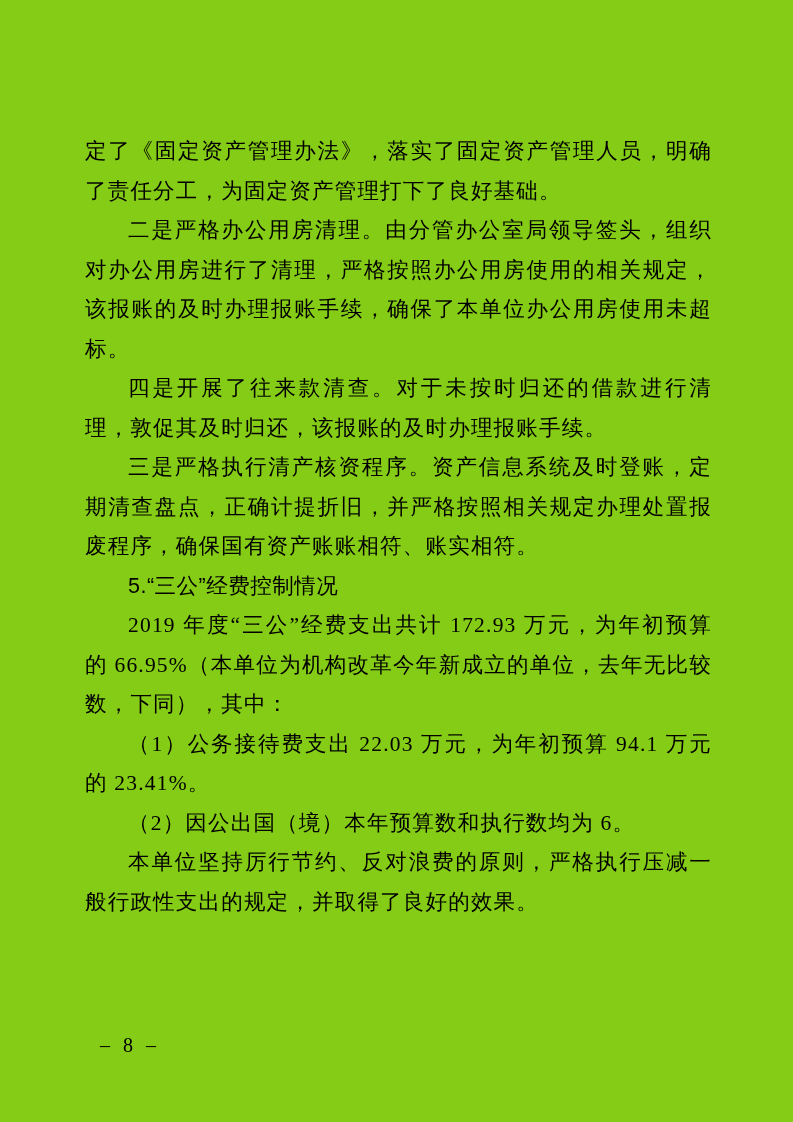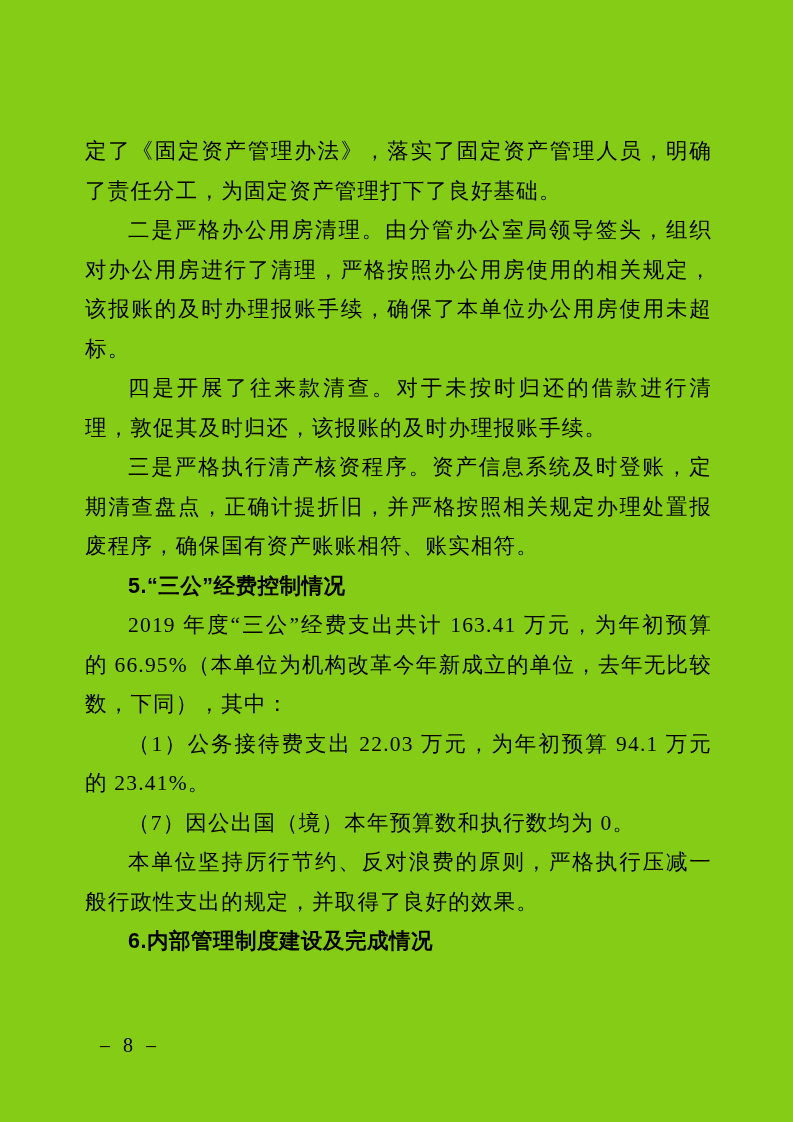--- a/index.html
+++ b/index.html
@@ -29,21 +29,21 @@
   .para {
     margin: 0;
     text-indent: 2em;
   }
   .para.no-indent {
     text-indent: 0;
   }
   .heading {
     margin: 0;
     text-indent: 2em;
-    font-weight: bold;
+    font-weight: normal;
     font-family: "Liberation Sans", sans-serif;
     letter-spacing: 0.5px;
   }
   .page-number {
     position: absolute;
     left: 100px;
     top: 1034px;
     font-size: 20px;
     letter-spacing: 4px;
     font-family: "Liberation Serif", serif;
@@ -52,21 +52,20 @@
 </head>
 <body>
 
 <div class="page">
   <div class="content">
     <p class="para no-indent">定了《固定资产管理办法》，落实了固定资产管理人员，明确了责任分工，为固定资产管理打下了良好基础。</p>
     <p class="para">二是严格办公用房清理。由分管办公室局领导签头，组织对办公用房进行了清理，严格按照办公用房使用的相关规定，该报账的及时办理报账手续，确保了本单位办公用房使用未超标。</p>
     <p class="para">四是开展了往来款清查。对于未按时归还的借款进行清理，敦促其及时归还，该报账的及时办理报账手续。</p>
     <p class="para">三是严格执行清产核资程序。资产信息系统及时登账，定期清查盘点，正确计提折旧，并严格按照相关规定办理处置报废程序，确保国有资产账账相符、账实相符。</p>
     <p class="heading">5.“三公”经费控制情况</p>
-    <p class="para">2019 年度“三公”经费支出共计 163.41 万元，为年初预算的 66.95%（本单位为机构改革今年新成立的单位，去年无比较数，下同），其中：</p>
+    <p class="para">2019 年度“三公”经费支出共计 172.93 万元，为年初预算的 66.95%（本单位为机构改革今年新成立的单位，去年无比较数，下同），其中：</p>
     <p class="para">（1）公务接待费支出 22.03 万元，为年初预算 94.1 万元的 23.41%。</p>
-    <p class="para">（7）因公出国（境）本年预算数和执行数均为 0。</p>
+    <p class="para">（2）因公出国（境）本年预算数和执行数均为 6。</p>
     <p class="para">本单位坚持厉行节约、反对浪费的原则，严格执行压减一般行政性支出的规定，并取得了良好的效果。</p>
-    <p class="heading">6.内部管理制度建设及完成情况</p>
   </div>
 
   <div class="page-number">– 8 –</div>
 </div>
 
 </body></html>

